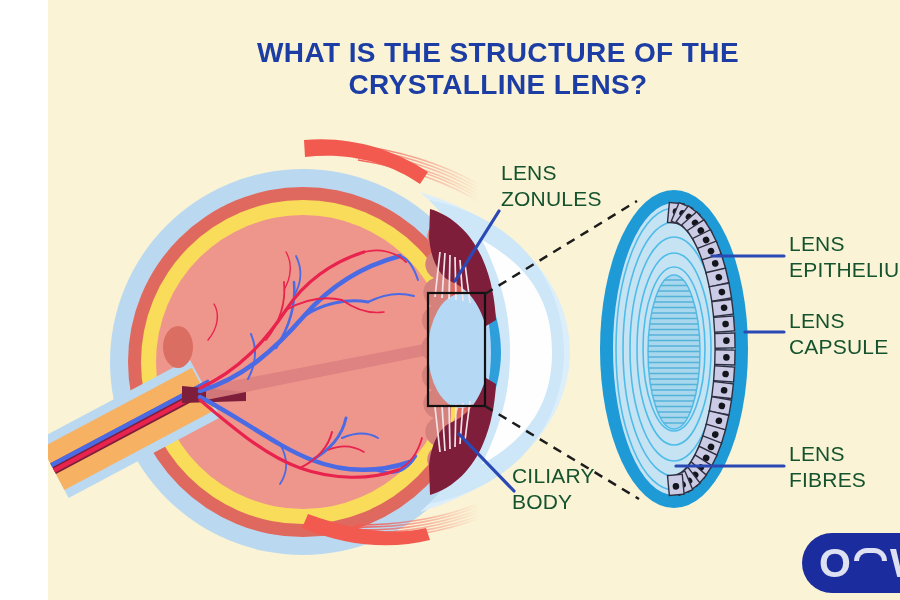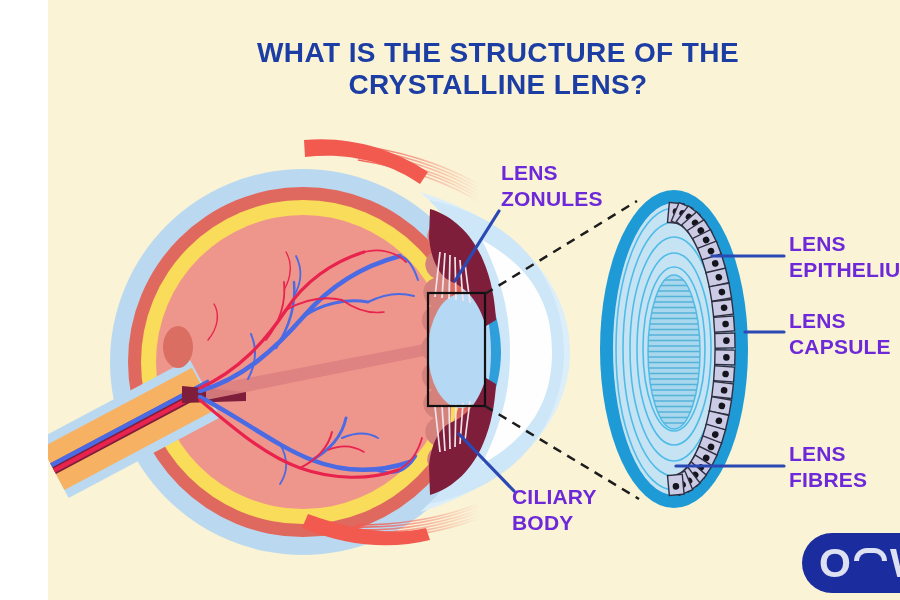--- a/index.html
+++ b/index.html
@@ -10,25 +10,25 @@
     margin-left:48px;
   }
   #stage svg{position:absolute;left:0;top:0;}
   .title{
     position:absolute;left:50%;top:37px;transform:translateX(-50%);
     width:640px;text-align:center;
     color:#1C3DA4;font-size:28px;font-weight:700;letter-spacing:.4px;
     line-height:1.14;white-space:pre-line;
   }
   .lbl{
-    position:absolute;color:#6d28d9;font-size:21px;font-weight:700;
+    position:absolute;color:#14532d;font-size:21px;font-weight:400;
     line-height:1.22;letter-spacing:.2px;white-space:pre-line;
   }
   .lbl-zonules{left:453px;top:160px;}
-  .lbl-ciliary{left:464px;top:484px;}
+  .lbl-ciliary{left:464px;top:463px;}
   .lbl-epithelium{left:741px;top:231px;}
   .lbl-capsule{left:741px;top:308px;}
   .lbl-fibres{left:741px;top:441px;}
   .logo{
     position:absolute;left:754px;top:533px;width:146px;height:60px;
     background:#1B2D9E;border-radius:30px 0 0 30px;
     display:flex;align-items:center;padding-left:17px;box-sizing:border-box;gap:3px;
     color:#DDE1F2;
   }
   .logo .letter{font-size:41px;font-weight:700;line-height:1;}

